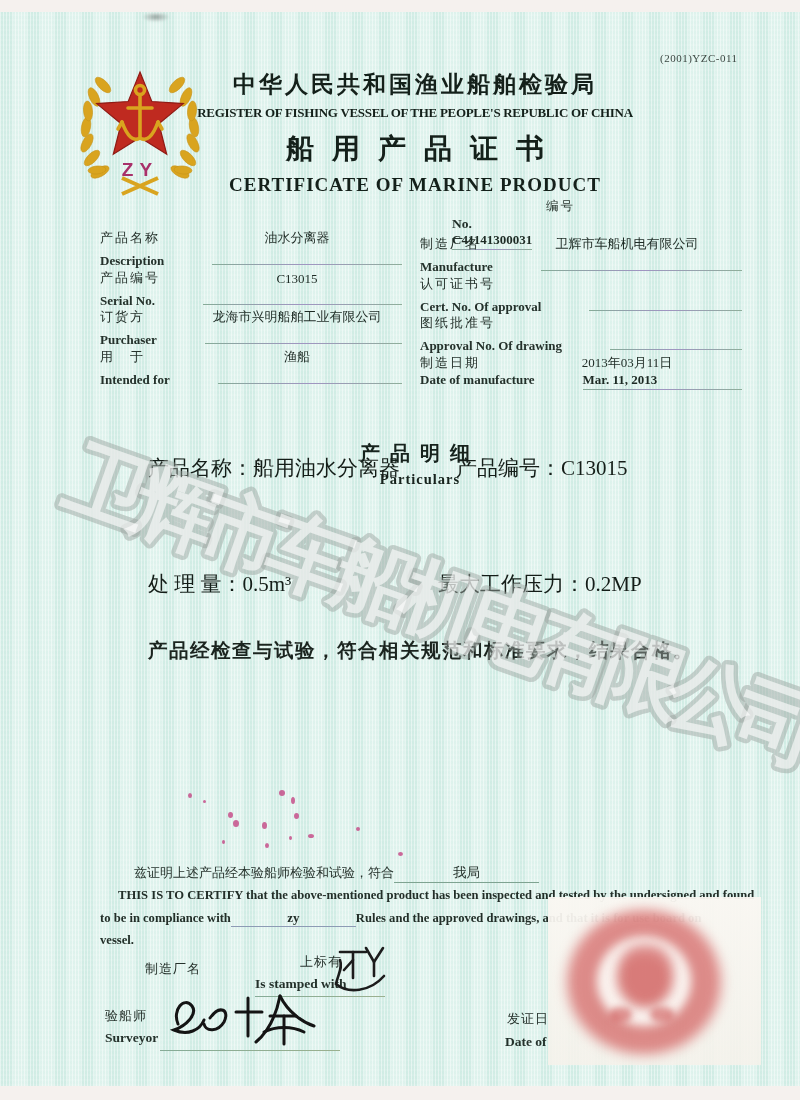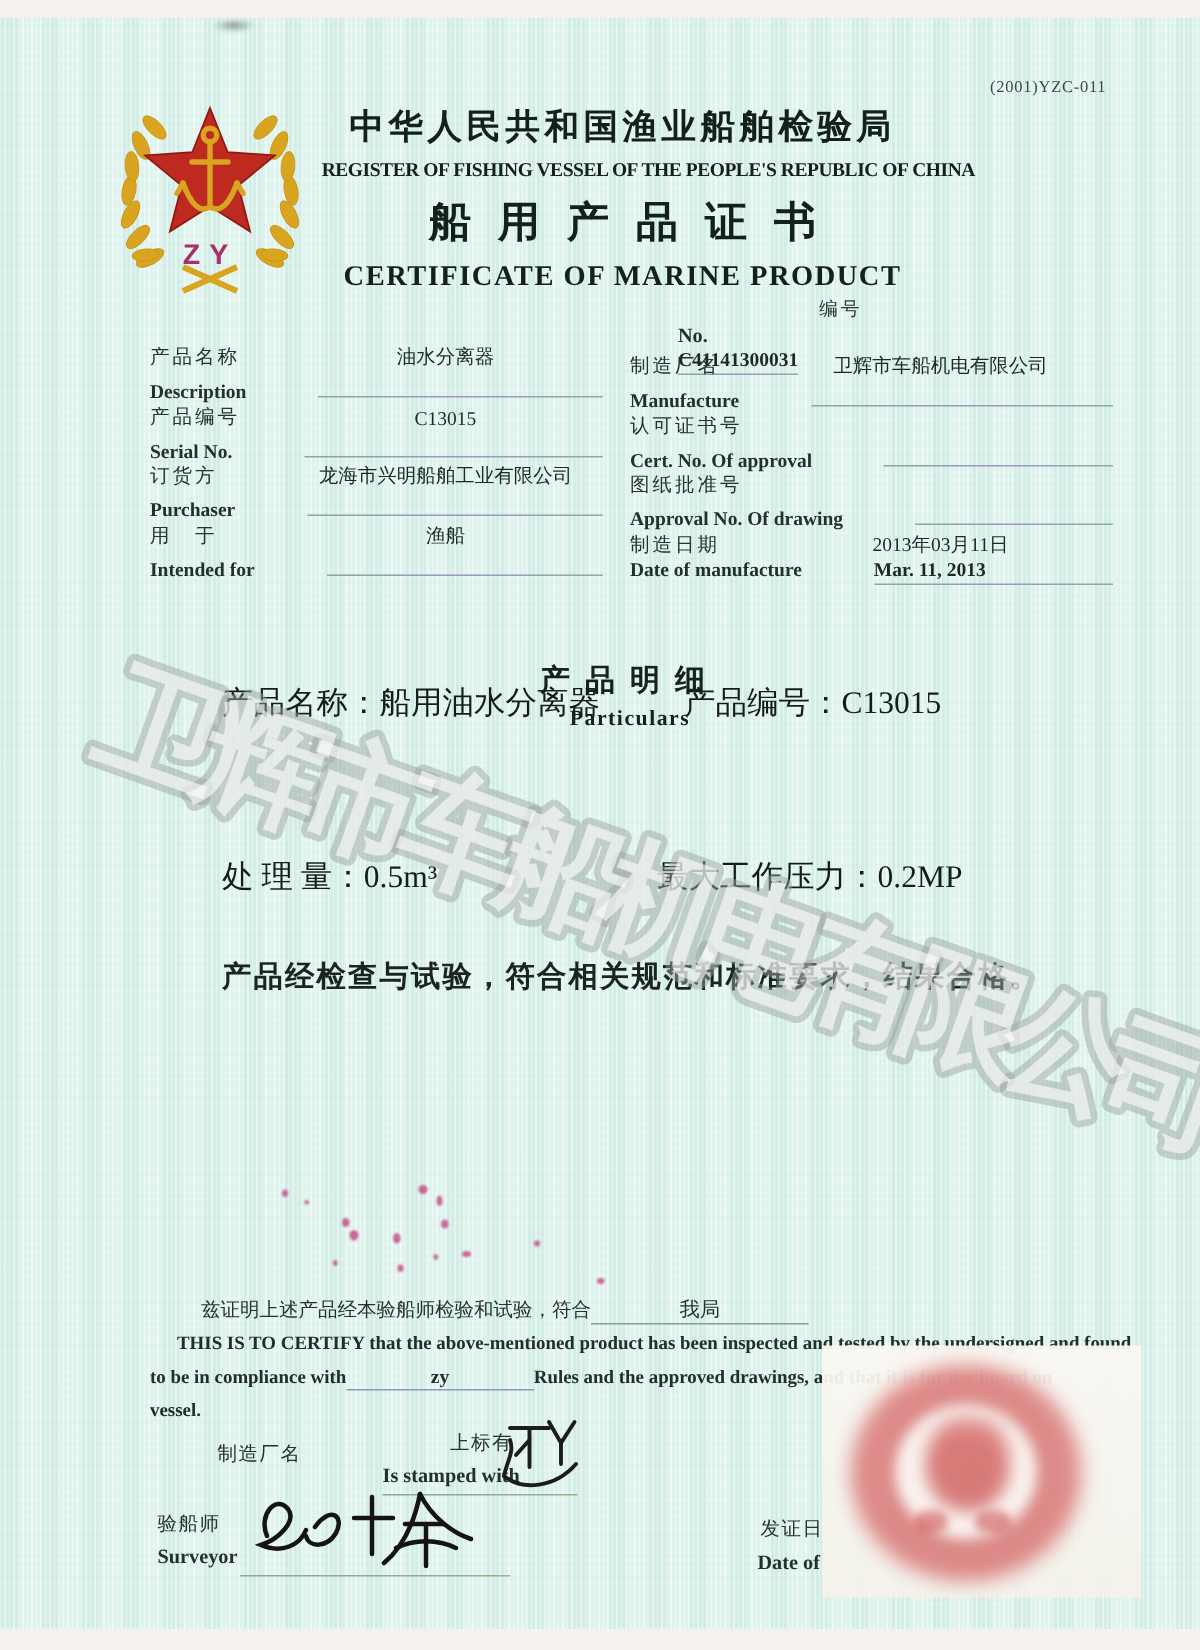--- a/index.html
+++ b/index.html
@@ -14,21 +14,21 @@
     background-image:
       repeating-linear-gradient(90deg, rgba(255,255,255,0.45) 0 1px, rgba(255,255,255,0) 1px 3px),
       repeating-linear-gradient(90deg, rgba(198,232,223,0.35) 0 13px, rgba(235,249,245,0.35) 13px 27px),
       repeating-linear-gradient(0deg, rgba(255,255,255,0.12) 0 2px, rgba(205,236,228,0.12) 2px 5px);
     padding-left: 44px;
   }
   .abs{position:absolute;}
   .formcode{font-size:11px;color:#3c4742;letter-spacing:0.5px;}
   .hdr{text-align:center;color:#14201a;}
   .hdr .cn1{font-size:23px;font-weight:600;letter-spacing:3px;line-height:30px;}
-  .hdr .en1{font-size:13px;font-weight:bold;letter-spacing:-0.3px;line-height:20px;margin-top:3px;text-align:right;}
+  .hdr .en1{font-size:13px;font-weight:bold;letter-spacing:-0.3px;line-height:20px;margin-top:3px;}
   .hdr .cn2{font-size:28px;font-weight:700;letter-spacing:18px;line-height:38px;margin-top:7px;text-indent:18px;}
   .hdr .en2{font-size:19px;font-weight:bold;letter-spacing:1px;line-height:26px;margin-top:4px;}
   .smalllabel{font-size:12.5px;color:#2a362f;letter-spacing:2px;}
   .norow{display:flex;align-items:baseline;font-size:13.5px;font-weight:bold;color:#22302a;}
   .uline{
     flex:1;text-align:left;min-height:17px;
     border-bottom:1.4px solid #84a795;
     border-image:linear-gradient(90deg,#86ab97,#a095c2,#8fae9a) 1;
     font-weight:bold;font-size:13px;color:#1d2a24;
   }

